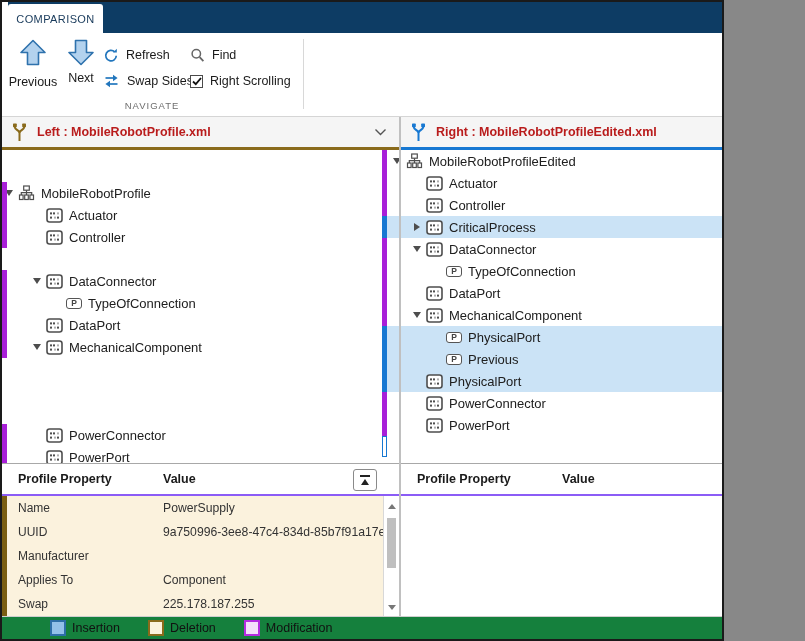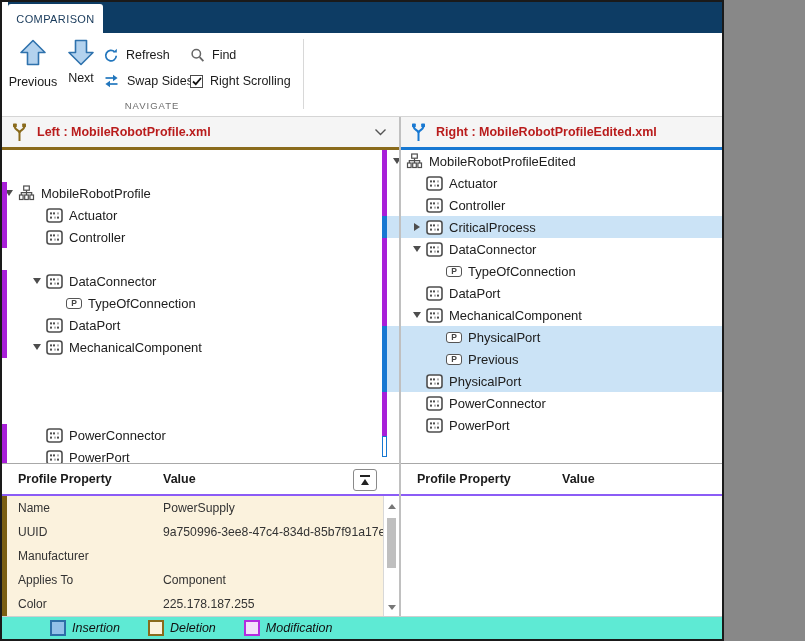--- a/index.html
+++ b/index.html
@@ -68,22 +68,22 @@
   .prow .k{position:absolute;left:16px;font-size:12px;color:#333;}
   .prow .v{position:absolute;left:161px;font-size:12.2px;color:#333;white-space:nowrap;}
   .scrollcol{position:absolute;right:0;top:0;width:16px;height:100%;border-left:1px solid #d8d8d8;box-sizing:border-box;background:#fff;}
   .scrollcol .up,.scrollcol .down{position:absolute;left:0;width:100%;height:14px;display:flex;align-items:center;justify-content:center;}
   .scrollcol .up{top:3px;} .scrollcol .down{bottom:3px;}
   .s-tri-up{width:0;height:0;border-left:4px solid transparent;border-right:4px solid transparent;border-bottom:5px solid #777;}
   .s-tri-down{width:0;height:0;border-left:4px solid transparent;border-right:4px solid transparent;border-top:5px solid #777;}
   .scrollcol .thumb{position:absolute;left:3px;width:9px;background:#bfbfbf;}
   
   .vdivider{position:absolute;left:397px;top:115px;width:2px;height:499px;background:#c0c0c0;}
-  .legend{position:absolute;left:0;top:614px;width:801px;height:23px;background:#5eead4;border-top:1px solid #cfcfcf;
-          box-sizing:border-box;display:flex;align-items:center;font-style:italic;}
+  .legend{position:absolute;left:0;top:614px;width:801px;height:23px;background:#15803d;border-top:1px solid #cfcfcf;
+          box-sizing:border-box;display:flex;align-items:center;}
   .legend .item{display:flex;align-items:center;margin-right:28px;}
   .legend .item:first-child{margin-left:48px;}
   .legend .sq{width:12px;height:12px;box-sizing:content-box;border:2px solid;}
   .legend .ltxt{font-size:12.5px;color:#111;margin-left:6px;}
 </style>
 </head>
 <body>
 
 <div class="window">
 
@@ -612,21 +612,21 @@
         </div>
         <div class="prow">
           <span class="k">Manufacturer</span>
           <span class="v"></span>
         </div>
         <div class="prow">
           <span class="k">Applies To</span>
           <span class="v">Component</span>
         </div>
         <div class="prow">
-          <span class="k">Color</span>
+          <span class="k">Swap</span>
           <span class="v">225.178.187.255</span>
         </div>
       </div>
     <div class="scrollcol" style="top:32px;height:121px;">
       <span class="up">
           <span class="s-tri-up"></span>
         </span>
       <span class="thumb" style="top:22px;height:50px;"></span>
       <span class="down">
           <span class="s-tri-down"></span>

